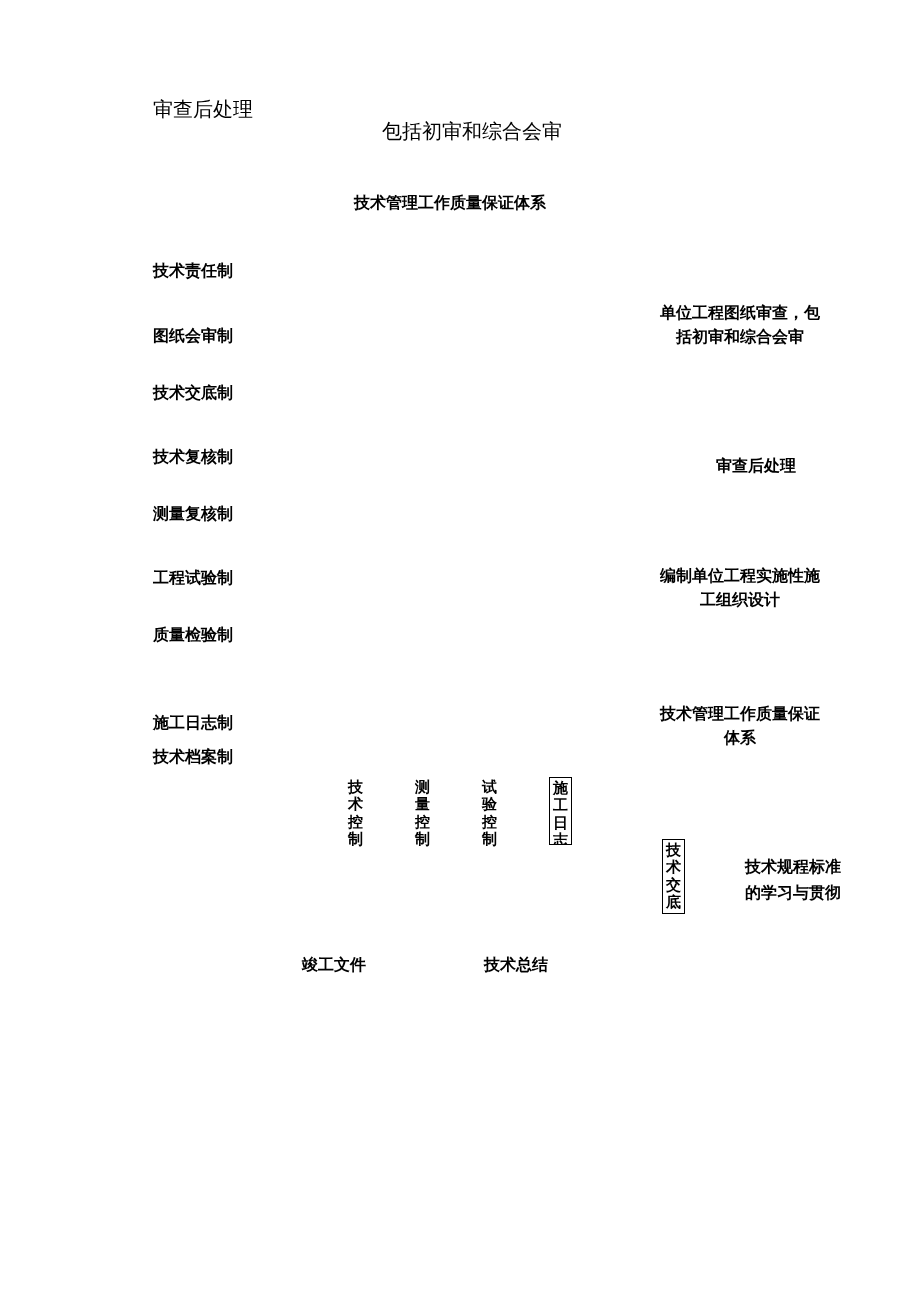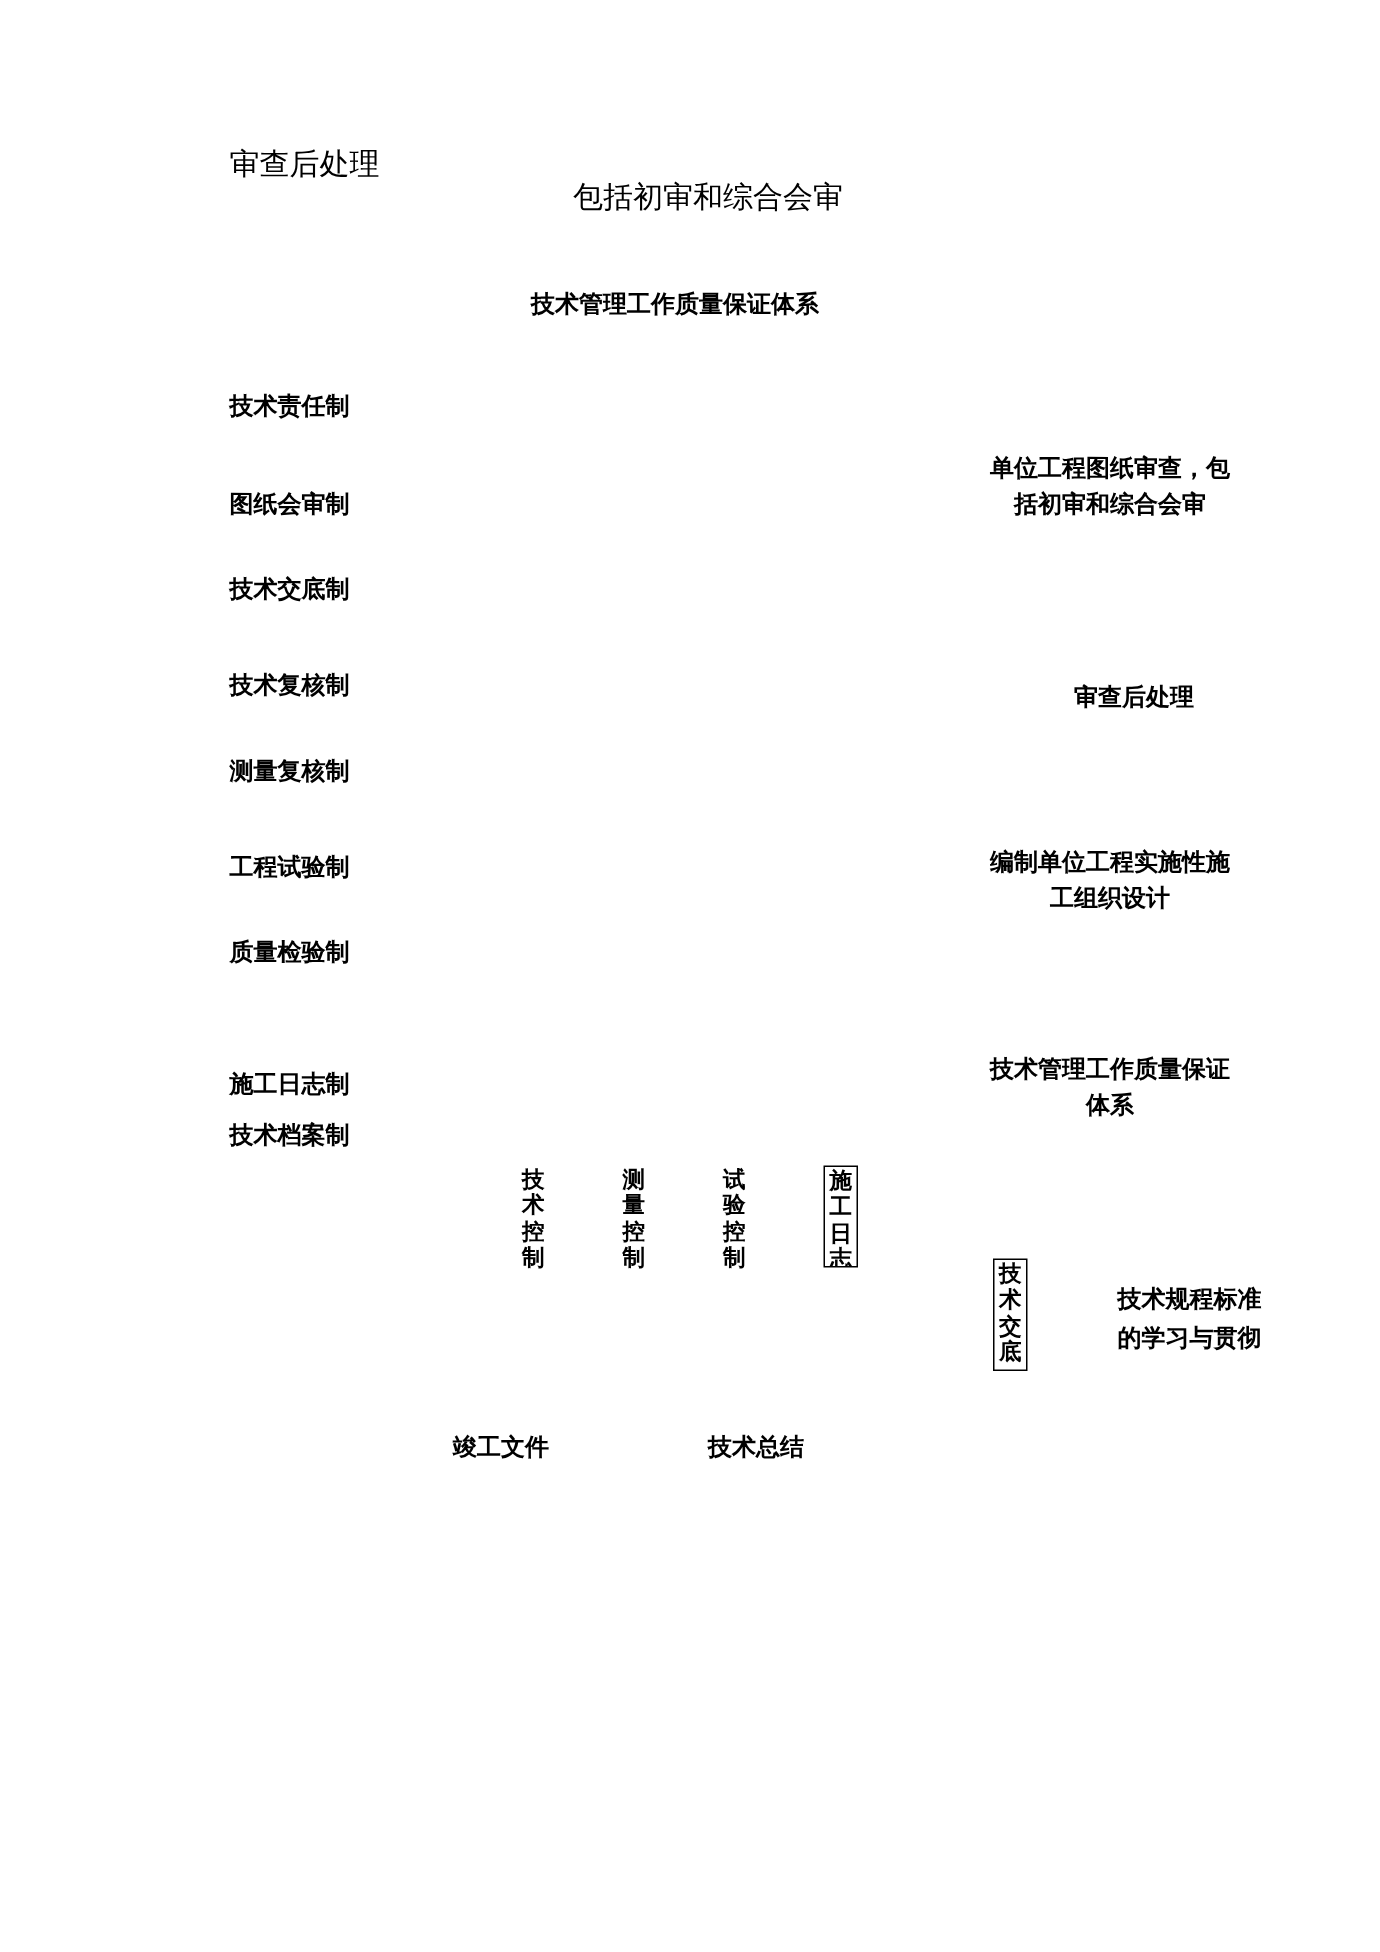--- a/index.html
+++ b/index.html
@@ -102,13 +102,13 @@
 <div class="abs vert-box" style="left:662px; top:839px;">
     <span>技</span>
     <span>术</span>
     <span>交</span>
     <span>底</span>
   </div>
 
 <div class="abs right-item" style="left:743px; top:854px; width:100px; line-height:1.6;">技术规程标准的学习与贯彻</div>
 
 <div class="abs bottom-label" style="left:302px; top:955px;">竣工文件</div>
-<div class="abs bottom-label" style="left:472px; top:955px;">技术总结</div>
+<div class="abs bottom-label" style="left:484px; top:955px;">技术总结</div>
 
 </body></html>

